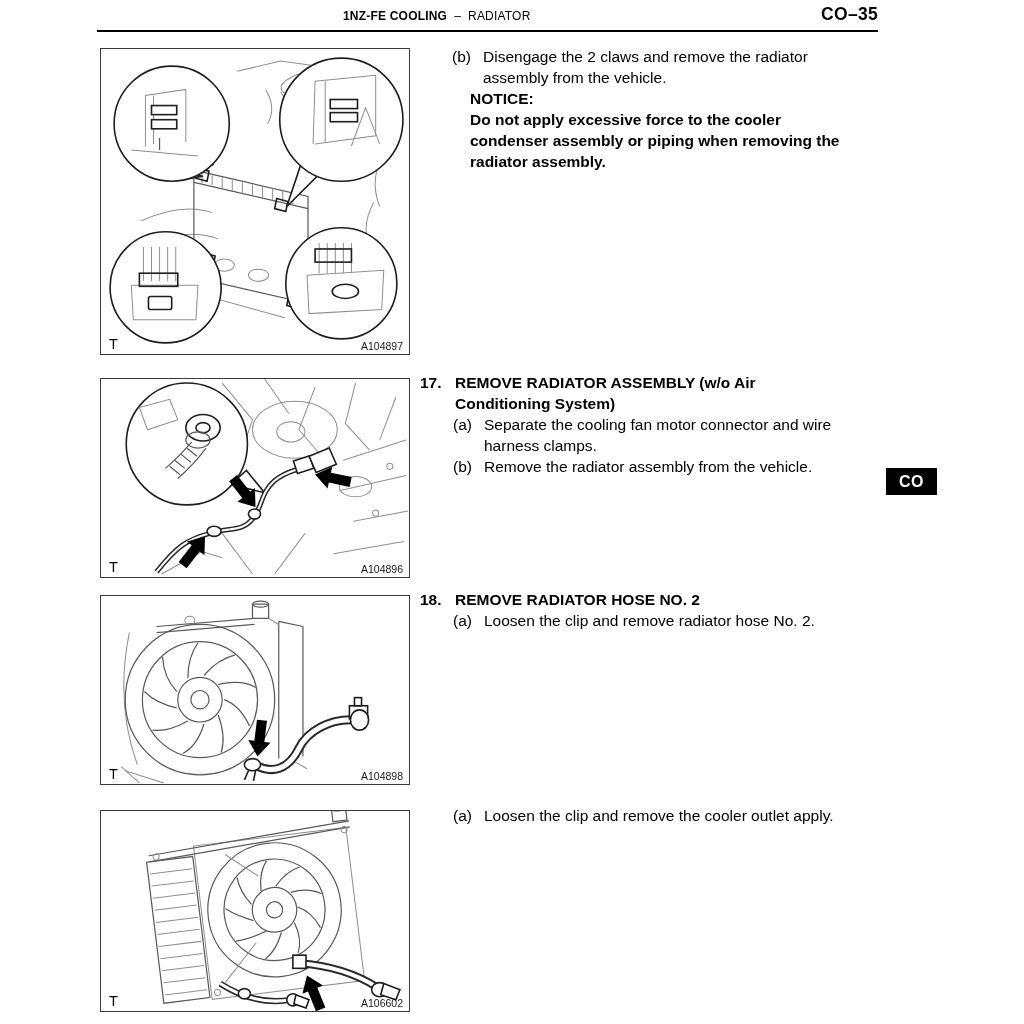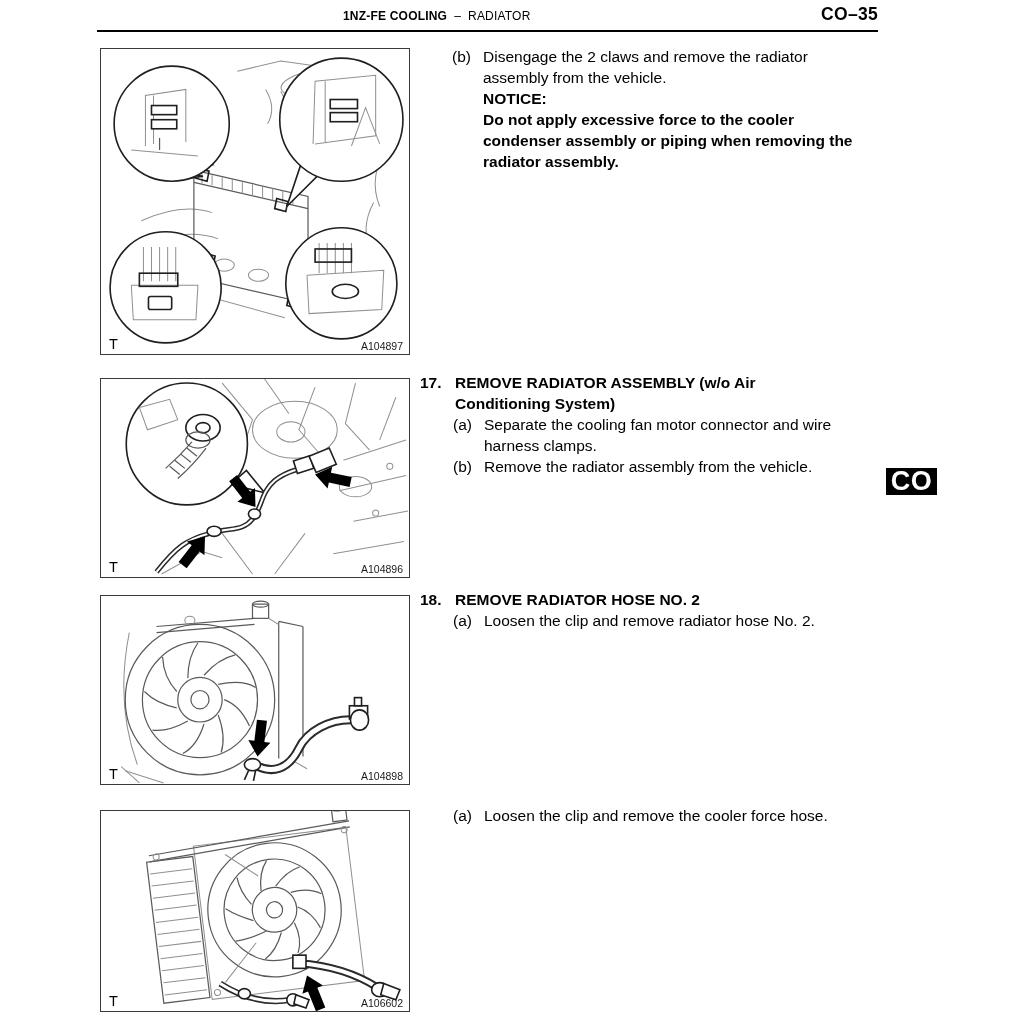--- a/index.html
+++ b/index.html
@@ -15,21 +15,21 @@
   #fig3{top:595px;height:190px}
   #fig4{top:810px;height:202px}
   .fig svg{display:block;width:100%;height:100%}
   .corner-t{position:absolute;left:8px;bottom:3px;font-size:14.5px;line-height:1}
   .figid{position:absolute;right:6px;bottom:3px;font-size:10.5px;line-height:1;color:#1a1a1a}
   .txt{position:absolute;font-size:15.5px;line-height:21px}
   .b{font-weight:bold}
   .row{display:flex;align-items:flex-start}
   .num{width:35px;flex:none;font-weight:bold}
   .lab{width:31px;flex:none}
-  .co-tab{position:absolute;left:886px;top:468px;width:51px;height:27px;background:#000;color:#fff;font-weight:bold;font-size:27px;display:flex;align-items:center;justify-content:center;letter-spacing:.5px}
+  .co-tab{position:absolute;left:886px;top:468px;width:51px;height:27px;background:#000;color:#fff;font-weight:bold;font-size:16px;display:flex;align-items:center;justify-content:center;letter-spacing:.5px}
   
   .ln{stroke:#909090;stroke-width:1;fill:none}
   .md{stroke:#5a5a5a;stroke-width:1.2;fill:none}
   .dk{stroke:#1f1f1f;stroke-width:1.6;fill:none}
   .dkf{stroke:#1f1f1f;stroke-width:1.6;fill:#fff}
   .tube{stroke:#2a2a2a;fill:none}
   .tubein{stroke:#fff;fill:none}
   .arrow{fill:#000;stroke:none}
 </style>
 </head>
@@ -301,21 +301,21 @@
   </svg>
   <span class="corner-t">T</span>
   <span class="figid">A106602</span>
 </div>
 
 <div class="txt" style="left:452px;top:46px;width:410px">
   <div class="row">
     <div class="lab">(b)</div>
     <div style="width:369px">Disengage the 2 claws and remove the radiator assembly from the vehicle.</div>
   </div>
-  <div style="margin-left:31px" class="b">
+  <div style="margin-left:18px" class="b">
     <div>NOTICE:</div>
     <div style="width:374px">Do not apply excessive force to the cooler condenser assembly or piping when removing the radiator assembly.</div>
   </div>
 </div>
 
 <div class="txt" style="left:420px;top:372px;width:500px">
   <div class="row">
     <div class="num">17.</div>
     <div class="b" style="width:380px">REMOVE RADIATOR ASSEMBLY (w/o Air Conditioning System)</div>
   </div>
@@ -336,17 +336,17 @@
   </div>
   <div class="row" style="margin-left:33px">
     <div class="lab">(a)</div>
     <div style="width:400px">Loosen the clip and remove radiator hose No. 2.</div>
   </div>
 </div>
 
 <div class="txt" style="left:420px;top:805px;width:500px">
   <div class="row" style="margin-left:33px">
     <div class="lab">(a)</div>
-    <div style="width:400px">Loosen the clip and remove the cooler force hose.</div>
+    <div style="width:400px">Loosen the clip and remove the cooler outlet apply.</div>
   </div>
 </div>
 
 <div class="co-tab">CO</div>
 
 </body></html>

